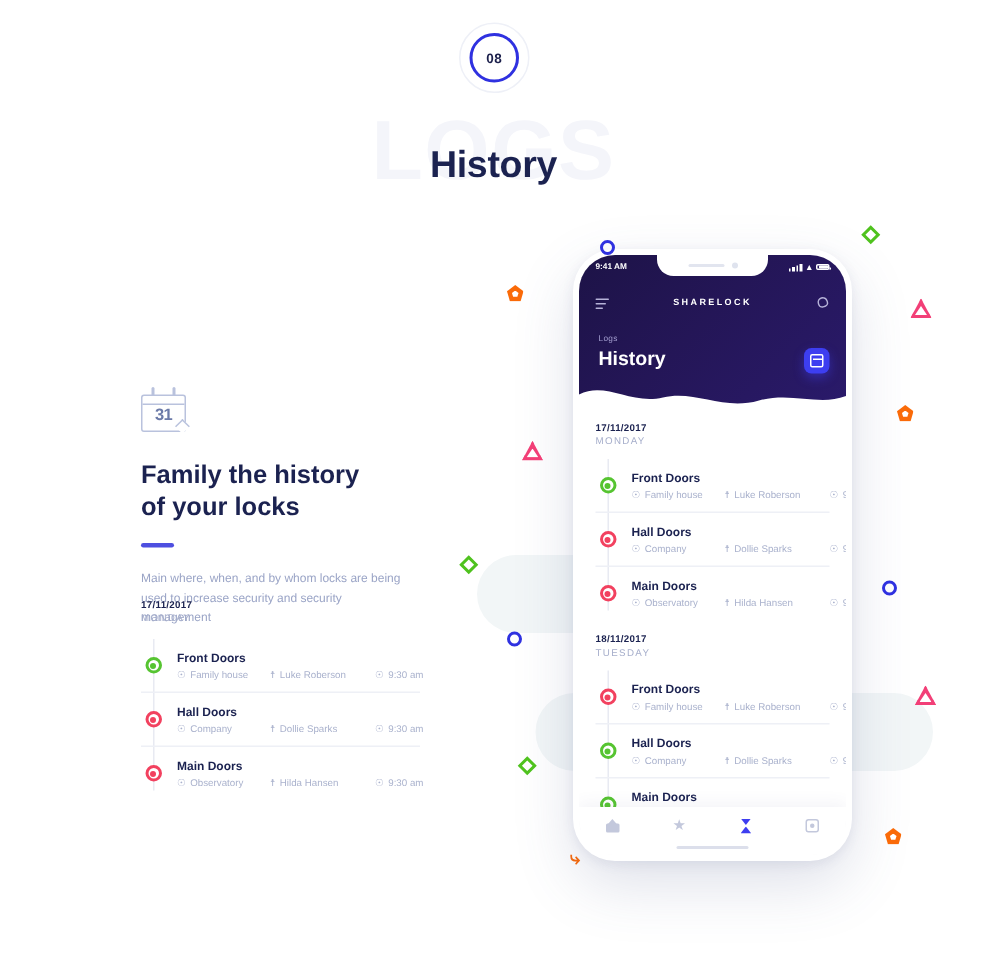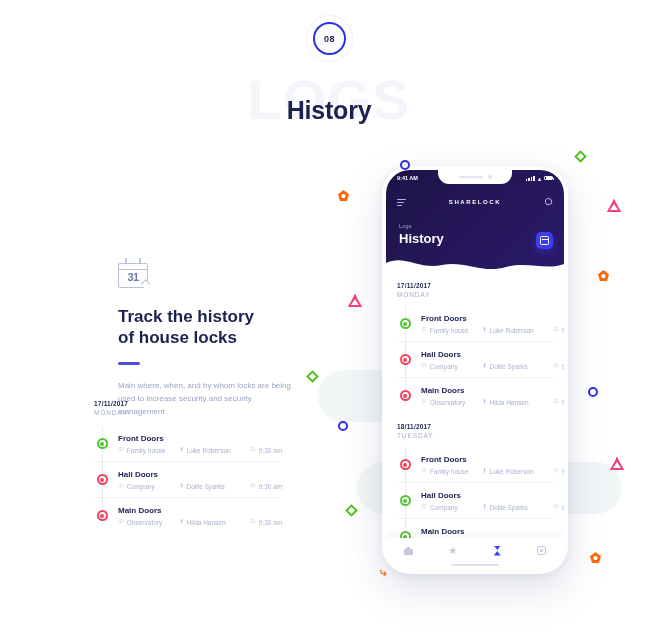--- a/index.html
+++ b/index.html
@@ -29,21 +29,21 @@
   .hero-watermark {
     font-size:56px; font-weight:bold; letter-spacing:1px;
     color:#f4f5fa; line-height:56px;
   }
   .hero-title {
     position:absolute; left:0; top:24px; width:658px;
     font-size:25px; font-weight:bold; color:#1b2250; letter-spacing:-.2px;
   }
 
   
-  .left-col { position:absolute; left:94px; top:258px; width:186px;margin-left:24px; }
+  .left-col { position:absolute; left:94px; top:258px; width:186px; }
   .cal-icon { width:30px; height:30px; position:relative; }
   .cal-icon .body {
     position:absolute; left:0; top:5px; width:30px; height:25px;
     border:1.4px solid #b9c2dd; border-radius:2px; background:#fff;
   }
   .cal-icon .ring { position:absolute; top:0; width:2px; height:8px; background:#b9c2dd; border-radius:1px; }
   .cal-icon .r1 { left:7px; } .cal-icon .r2 { left:21px; }
   .cal-icon .bar { position:absolute; left:1px; top:11px; width:28px; height:1.4px; background:#b9c2dd; }
   .cal-icon .num {
     position:absolute; left:0; top:13px; width:30px; text-align:center;
@@ -209,22 +209,22 @@
   <div class="left-col">
     <div class="cal-icon">
       <div class="ring r1"></div>
         <div class="ring r2"></div>
       <div class="body"></div>
       <div class="bar"></div>
       <div class="num">31</div>
       <div class="fold"></div>
     </div>
     <h2 class="left-head">
-      <span>Track the history</span><br>
-      <span>of house locks</span>
+      <span>Family the history</span><br>
+      <span>of your locks</span>
     </h2>
     <div class="accent-bar"></div>
     <div class="left-sub">
       <span>Main where, when, and by whom locks are being</span>
       <span>used to increase security and security management</span>
     </div>
   </div>
 
   <div class="left-list">
     <div class="log-group">

